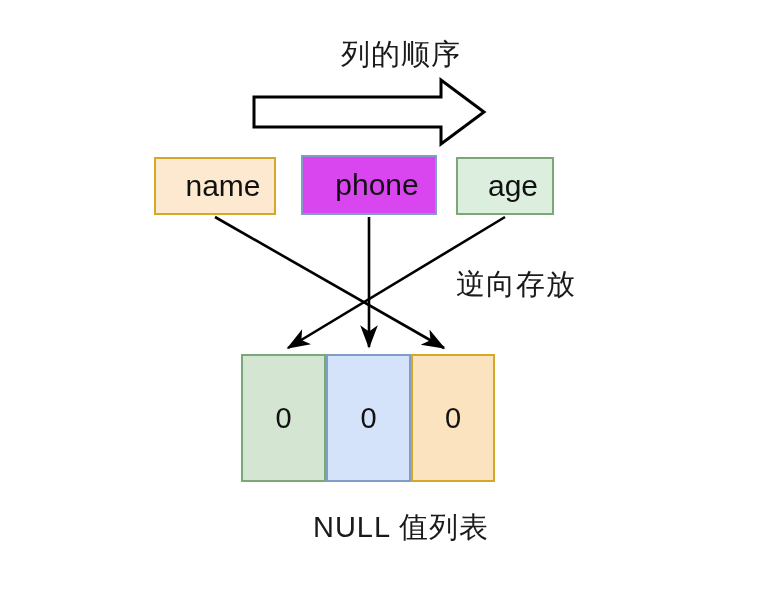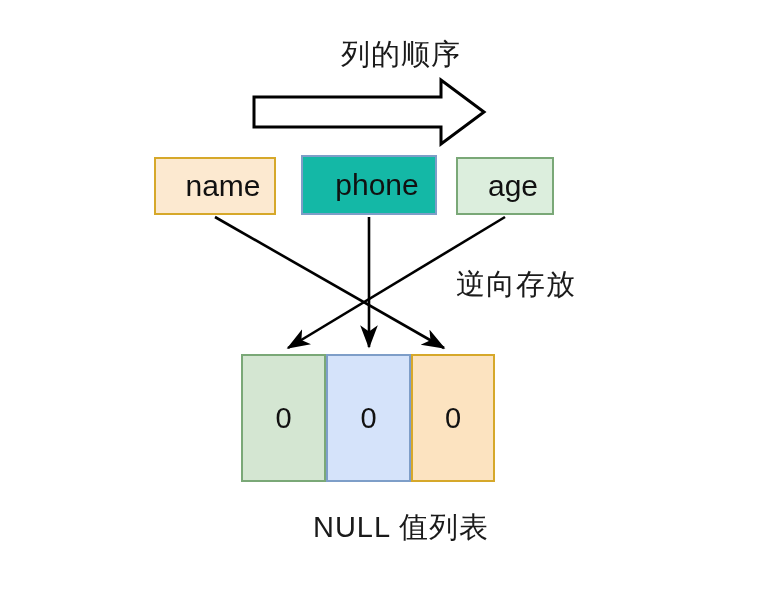--- a/index.html
+++ b/index.html
@@ -105,21 +105,21 @@
   </svg>
 
   <div class="label" id="title-label">列的顺序</div>
 
   <div class="label" id="reverse-label">逆向存放</div>
 
   <div class="label" id="caption-label">NULL 值列表</div>
 
   <div class="col-box" id="col-box-0" style="left: 138px; top: 157px; width: 122px; height: 58px; background: rgb(252, 233, 208); border-color: rgb(214, 168, 42);">name</div>
 
-  <div class="col-box" id="col-box-1" style="left: 285px; top: 155px; width: 136px; height: 60px; background: #14b8a6; border-color: rgb(126, 158, 200); text-align: center;">phone</div>
+  <div class="col-box" id="col-box-1" style="left: 285px; top: 155px; width: 136px; height: 60px; background: #d946ef; border-color: rgb(126, 158, 200); text-align: center;">phone</div>
 
   <div class="col-box" id="col-box-2" style="left: 440px; top: 157px; width: 98px; height: 58px; background: rgb(220, 238, 221); border-color: rgb(122, 168, 119);">age</div>
 
   <div class="null-cell" id="null-cell-0" style="left: 225px; top: 354px; width: 85px; height: 128px; background: rgb(212, 230, 210); border-color: rgb(122, 168, 119);">0</div>
 
   <div class="null-cell" id="null-cell-1" style="left: 310px; top: 354px; width: 85px; height: 128px; background: rgb(213, 227, 250); border-color: rgb(126, 158, 200);">0</div>
 
   <div class="null-cell" id="null-cell-2" style="left: 395px; top: 354px; width: 84px; height: 128px; background: rgb(252, 227, 192); border-color: rgb(214, 168, 42);">0</div>
 
 </div>

